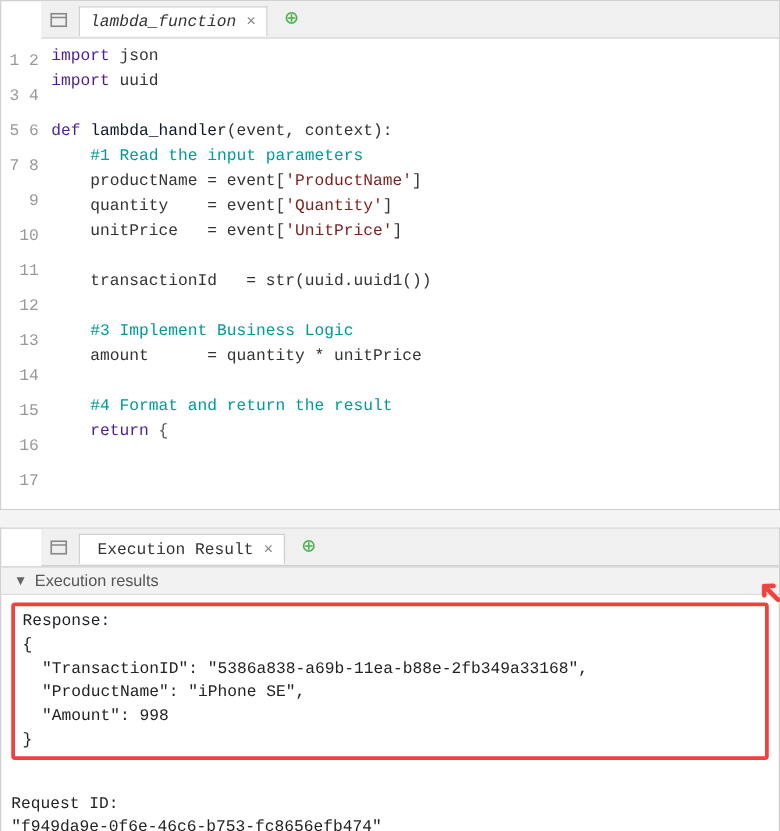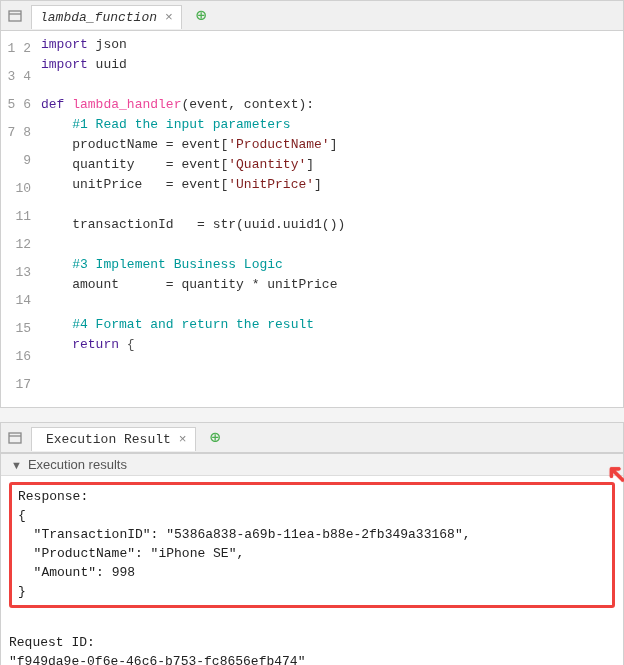--- a/index.html
+++ b/index.html
@@ -10,20 +10,21 @@
     color: #333;
     width: 624px;
   }
 
   
   .editor-panel { background: #fff; border: 1px solid #d0d0d0; }
   .tab-bar {
     display: flex; align-items: center; height: 30px;
     background: #f0f0f0; border-bottom: 1px solid #d0d0d0;
     padding-left: 4px;
+    margin-left: 32px;
   }
   .tab-bar .gfx-icon {
     width: 20px; height: 20px; display:flex; align-items:center; justify-content:center;
     margin-right: 6px; color: #888;
   }
   .tab {
     display: flex; align-items: center;
     background: #fff; border: 1px solid #d0d0d0; border-bottom: none;
     padding: 4px 8px; font-style: italic; color: #333;
     position: relative; top: 1px;
@@ -41,21 +42,21 @@
     width: 40px; text-align: right; padding-right: 10px;
     color: #999; user-select: none; line-height: 28px; font-size: 13px;
   }
   .code {
     flex: 1; line-height: 20px; font-size: 13px;
     white-space: pre; overflow-x: auto;
   }
   .kw { color: #4c1d95; }
   .cm { color: #009999; font-style: normal; }
   .st { color: #7f1d1d; }
-  .fn { color: #ec4899; }
+  .fn { color: #0f172a; }
   .br { color: #555; }
 
   
   .results-panel {
     margin-top: 14px; background: #fff; border: 1px solid #d0d0d0;
     border-bottom: none;
   }
   .results-header {
     background: #f2f2f2; border-top: 1px solid #d0d0d0;
     border-bottom: 1px solid #ddd;

